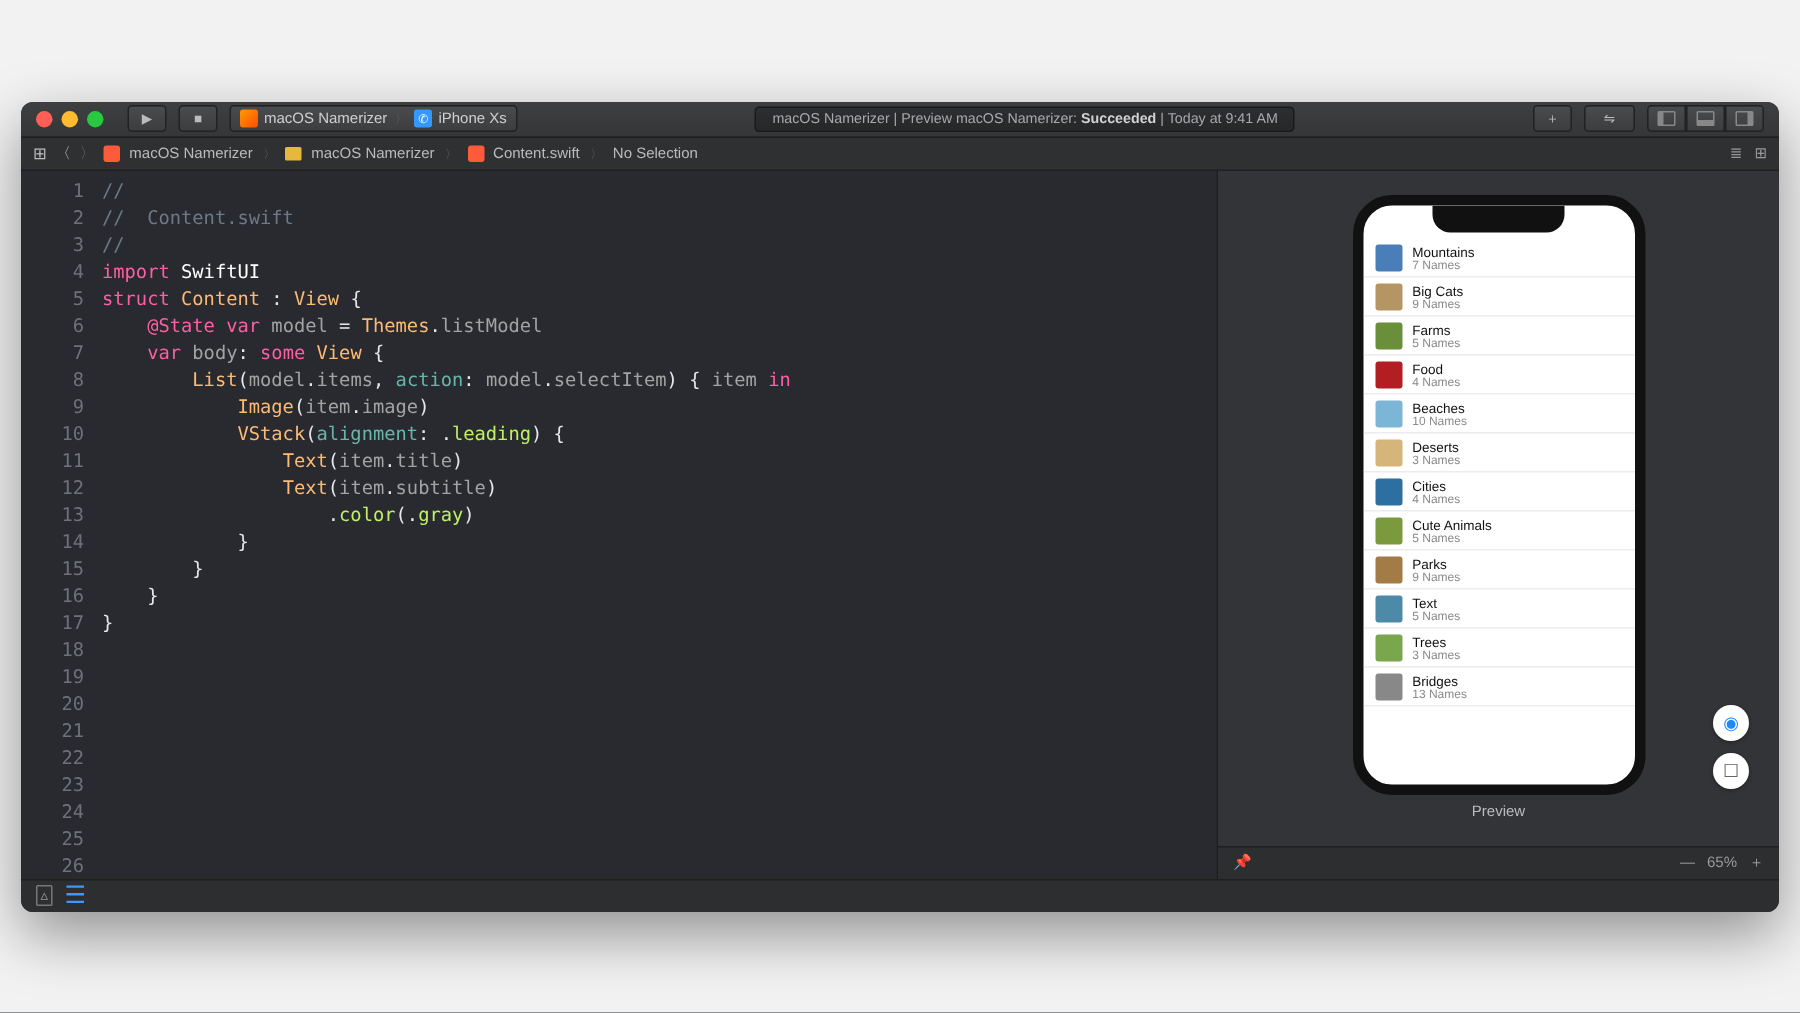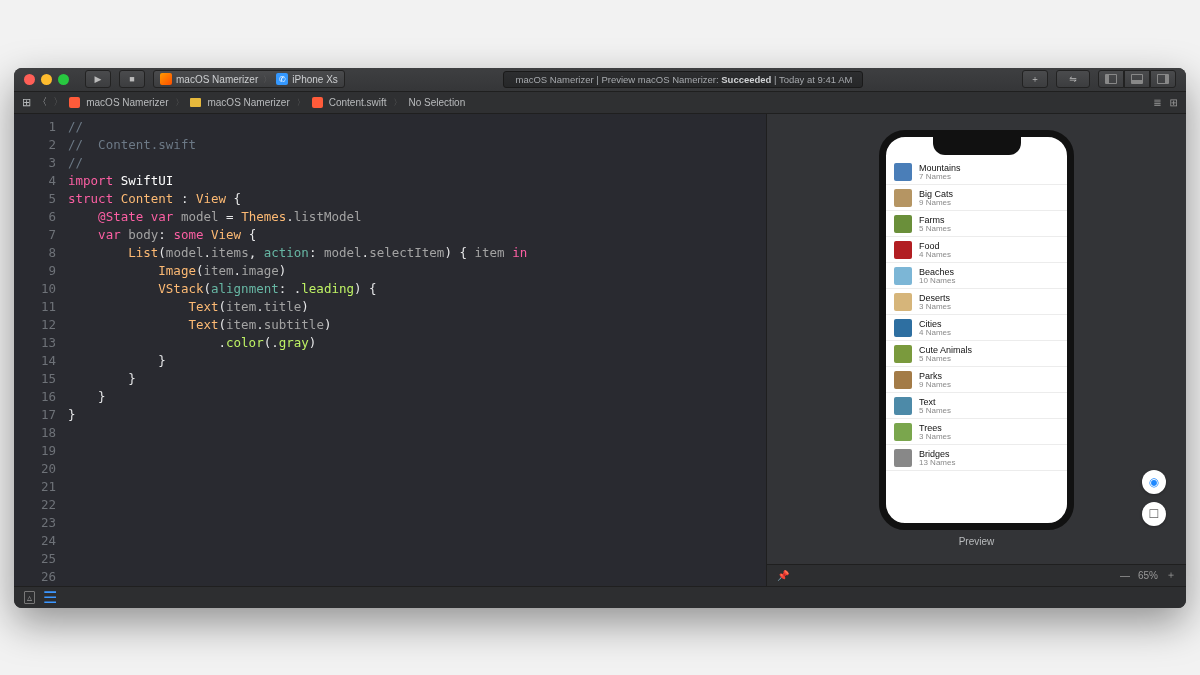--- a/index.html
+++ b/index.html
@@ -5,31 +5,31 @@
   * { box-sizing: border-box; margin: 0; padding: 0; }
   body { background: #f2f2f2; font-family: -apple-system, "Helvetica Neue", Arial, sans-serif; width: 1200px; height: 675px; overflow: hidden; display: flex; align-items: center; justify-content: center; }
   .window { width: 1172px; height: 540px; background: #2b2c2e; border-radius: 8px; box-shadow: 0 15px 40px rgba(0,0,0,0.4); display: flex; flex-direction: column; overflow: hidden; }
   .toolbar { height: 24px; background: linear-gradient(#3e3f41, #353638); display: flex; align-items: center; gap: 8px; padding: 0 10px; font-size: 10px; color: #cdcfd1; border-bottom: 1px solid #1f1f1f; }
   .traffic { display: flex; gap: 6px; margin-right: 8px; }
   .dot { width: 11px; height: 11px; border-radius: 50%; }
   .dot.r { background:#ff5f57; } .dot.y { background:#febc2e; } .dot.g { background:#28c840; }
   .tbtn { width: 26px; height: 18px; background: linear-gradient(#4a4b4d,#3c3d3f); border:1px solid #222; border-radius:3px; display:flex; align-items:center; justify-content:center; color:#bbb; font-size:9px; }
   .scheme { display:flex; align-items:center; height:18px; background: linear-gradient(#4a4b4d,#3c3d3f); border:1px solid #222; border-radius:3px; padding:0 6px; gap:4px; font-size:10px; }
   .status { flex:1; display:flex; justify-content:center;}
-  .status-inner { background: linear-gradient(#2d2e30,#262728); border:1px solid #1a1a1a; border-radius:3px; padding:2px 10px; font-size:9.5px; color:#a6a9ad; min-width:360px; text-align:right; }
+  .status-inner { background: linear-gradient(#2d2e30,#262728); border:1px solid #1a1a1a; border-radius:3px; padding:2px 10px; font-size:9.5px; color:#a6a9ad; min-width:360px; text-align:center; }
   .navbar { height: 22px; background:#2f3032; border-bottom:1px solid #1f1f1f; display:flex; align-items:center; gap:6px; padding:0 8px; font-size:10px; color:#b9bbbd; }
   .bc-sep { color:#666; font-size:8px; margin:0 1px;}
   .navright { margin-left:auto; display:flex; gap:8px; color:#999; }
   .content { flex:1; display:flex; min-height:0; }
   .editor { flex:1; background:#292a30; display:flex; font-family: "SF Mono", Menlo, Consolas, monospace; font-size:12.5px; line-height:18px; overflow:hidden; }
   .gutter { width:50px; text-align:right; padding: 4px 8px 0 0; color:#6e7278; user-select:none; }
   .gutter div { height:18px; }
   .code { padding:4px 0 0 4px; color:#e6e7e8; white-space:pre; }
   .c-com { color:#6c7986; } .c-kw { color:#fc5fa3; font-weight:500; } .c-typ { color:#fdba74; } .c-id { color:#a3a3a3; } .c-fn { color:#bef264; } .c-lab { color:#67b7a4;margin-top:48px; } .c-def{color:#fff;}
-  .preview { width:420px; background:#333437; display:flex; flex-direction:column; position:relative; border-left:1px solid #1f1f1f;}
+  .preview { width:375px; background:#333437; display:flex; flex-direction:column; position:relative; border-left:1px solid #1f1f1f;}
   .canvas { flex:1; display:flex; align-items:center; justify-content:center; flex-direction:column; gap:6px; }
   .phone { width:195px; height:400px; background:#fff; border-radius:26px; border:7px solid #111; position:relative; overflow:hidden; }
   .notch { position:absolute; top:0; left:50%; transform:translateX(-50%); width:88px; height:18px; background:#111; border-radius:0 0 12px 12px; z-index:2;}
   .list { position:absolute; top:22px; left:0; right:0; bottom:0; overflow:hidden; }
   .row { display:flex; align-items:center; gap:7px; padding: 3.5px 8px; border-bottom:1px solid #ececec; }
   .thumb { width:18px; height:18px; border-radius:2px; }
   .row-t { display:flex; flex-direction:column; }
   .row-title { font-size:9px; color:#111; } .row-sub { font-size:8px; color:#8a8a8a; line-height:1;}
   .plabel { font-size:10px; color:#b9bbbd; }
   .ctrls { position:absolute; right:20px; bottom:60px; display:flex; flex-direction:column; gap:8px; }

